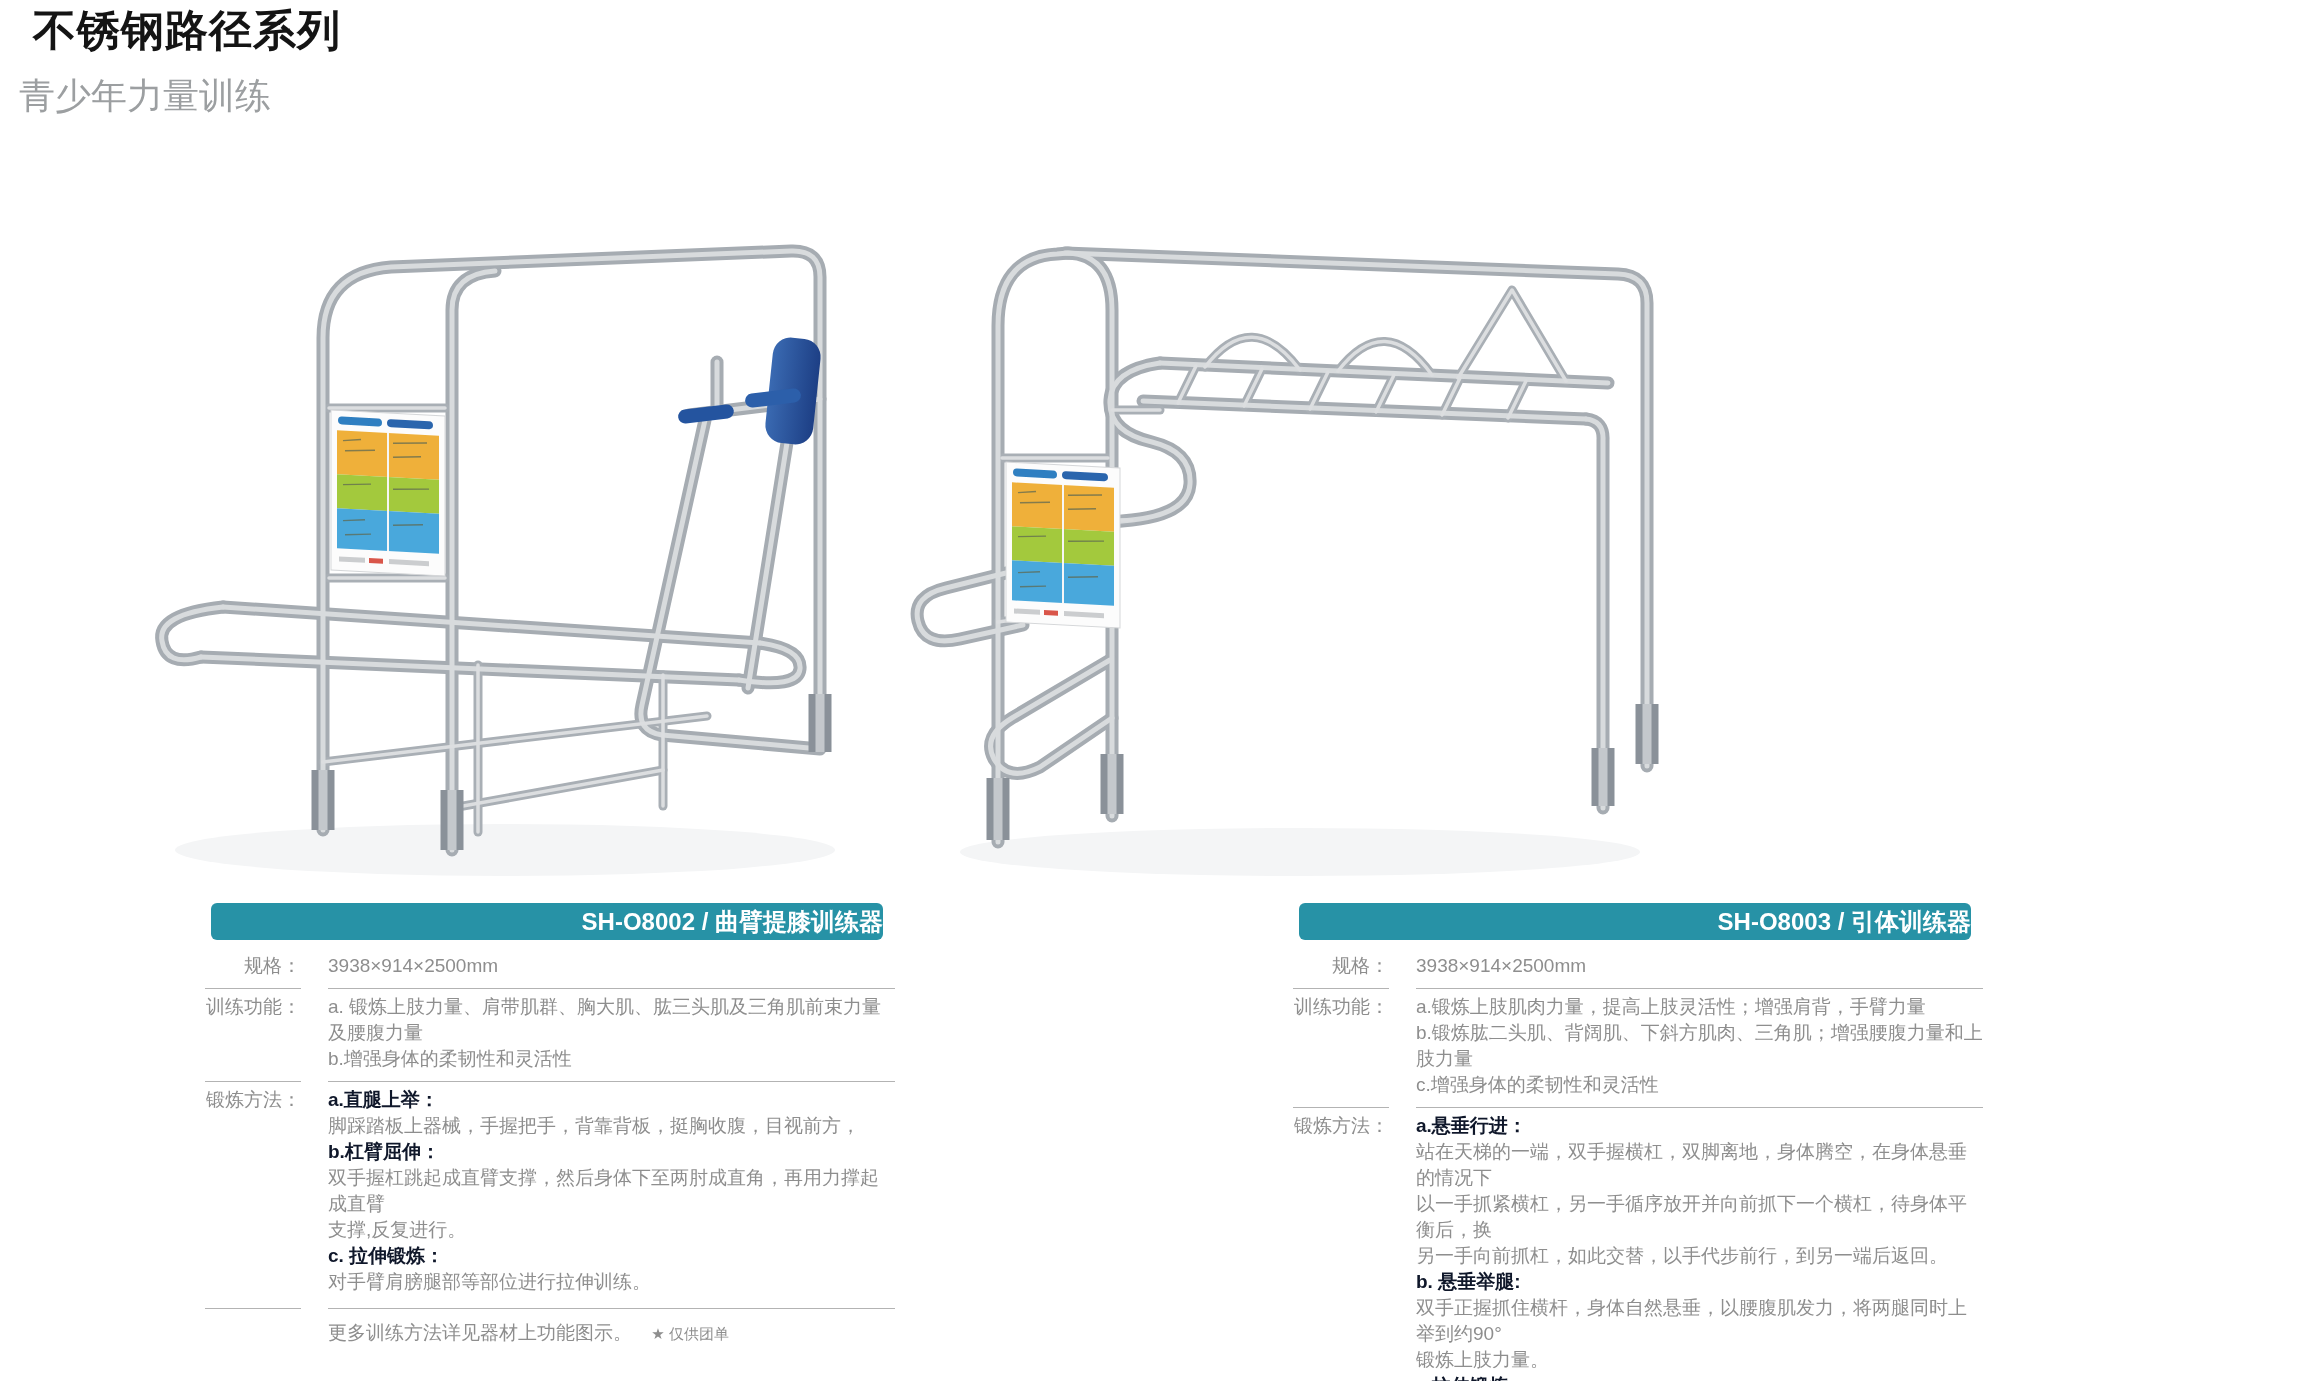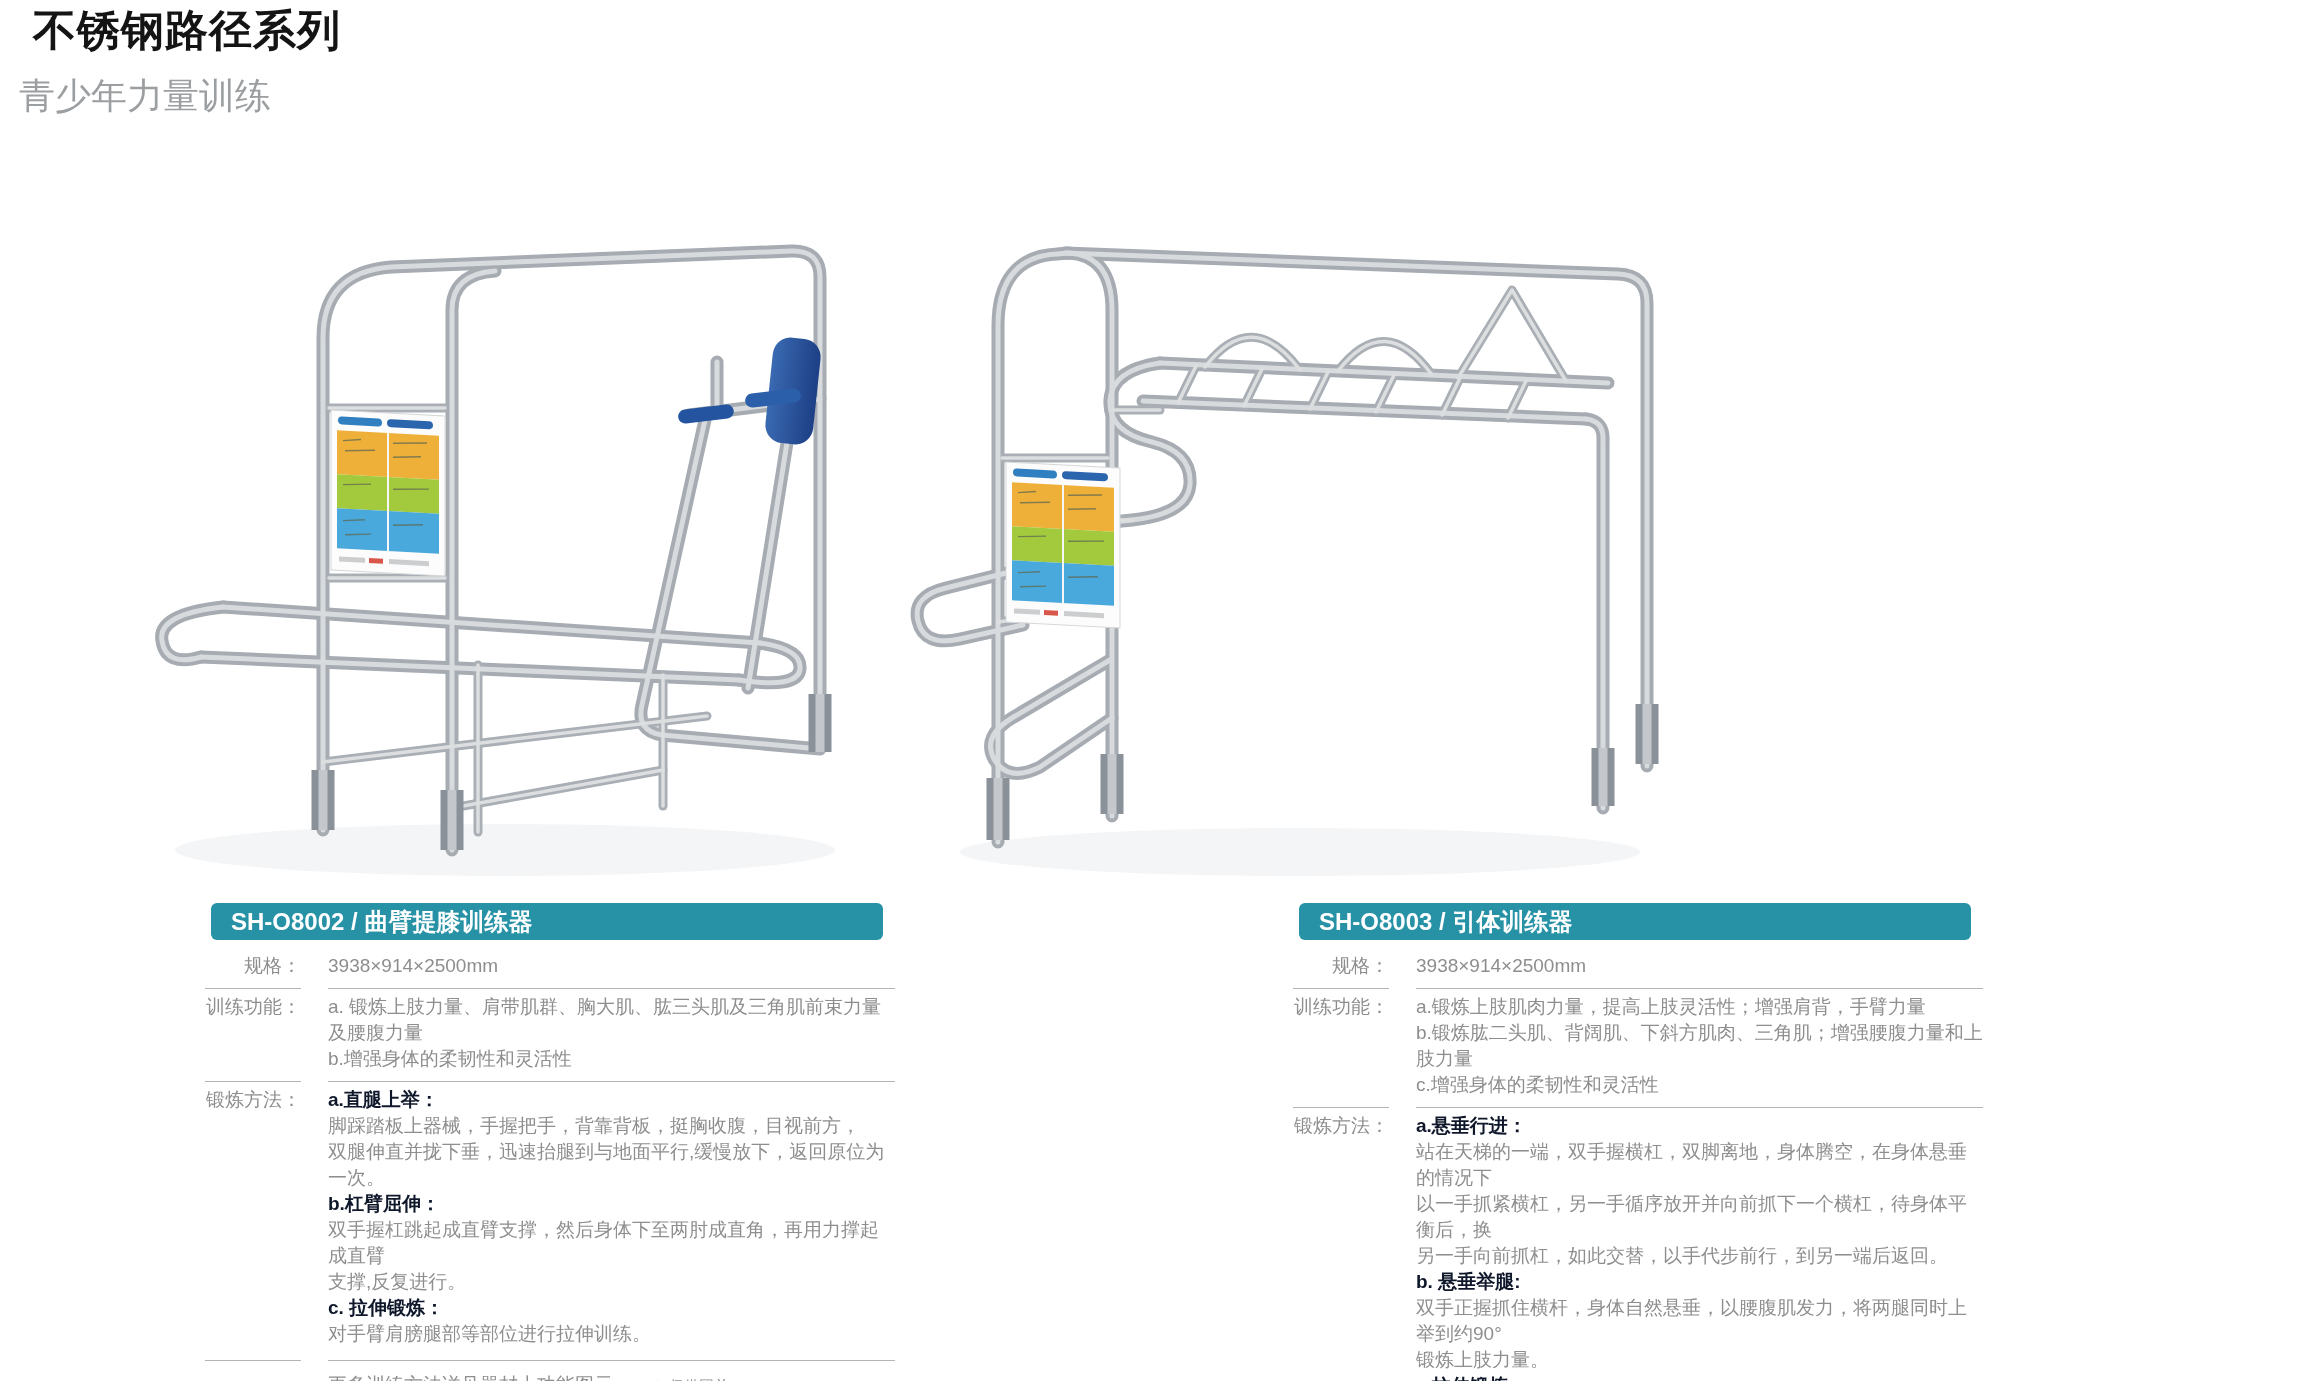--- a/index.html
+++ b/index.html
@@ -15,20 +15,21 @@
     position:absolute;left:19px;top:72px;font-size:36px;font-weight:400;color:#9c9fa1;white-space:nowrap;
   }
   .photo{position:absolute;}
   .product{position:absolute;width:690px;top:903px;}
   .product.left{left:205px;}
   .product.right{left:1293px;}
   .bar{
     height:37px;background:var(--accent,#2792a6);border-radius:6px;color:#ffffff;
     font-size:24px;font-weight:700;line-height:37px;padding-left:20px;width:652px;margin-left:6px;
     white-space:nowrap;
+    text-align:right;
   }
   .rows{margin-top:8px;}
   .row{display:flex;column-gap:27px;}
   .cell{border-bottom:1px solid #b3b3b3;padding:5px 0 9px;}
   .cell.label{
     width:96px;min-width:96px;text-align:right;color:#8e8e8e;font-size:19px;line-height:26px;white-space:nowrap;
   }
   .cell.content{flex:1;color:#8e8e8e;font-size:19px;line-height:26px;}
   .row.methods .cell{padding-bottom:13px;}
   .row.last .cell{border-bottom:none;padding-top:11px;}
@@ -234,21 +235,20 @@
         <div class="cell content">
           <div>a. 锻炼上肢力量、肩带肌群、胸大肌、肱三头肌及三角肌前束力量及腰腹力量</div>
           <div>b.增强身体的柔韧性和灵活性</div>
         </div>
       </div>
       <div class="row methods">
         <div class="cell label">锻炼方法：</div>
         <div class="cell content">
           <div class="m-title">a.直腿上举：</div>
           <div>脚踩踏板上器械，手握把手，背靠背板，挺胸收腹，目视前方，</div>
-          <div>双腿伸直并拢下垂，迅速抬腿到与地面平行,缓慢放下，返回原位为一次。</div>
           <div class="m-title">b.杠臂屈伸：</div>
           <div>双手握杠跳起成直臂支撑，然后身体下至两肘成直角，再用力撑起成直臂</div>
           <div>支撑,反复进行。</div>
           <div class="m-title">c. 拉伸锻炼：</div>
           <div>对手臂肩膀腿部等部位进行拉伸训练。</div>
         </div>
       </div>
       <div class="row last">
         <div class="cell label"></div>
         <div class="cell content">

